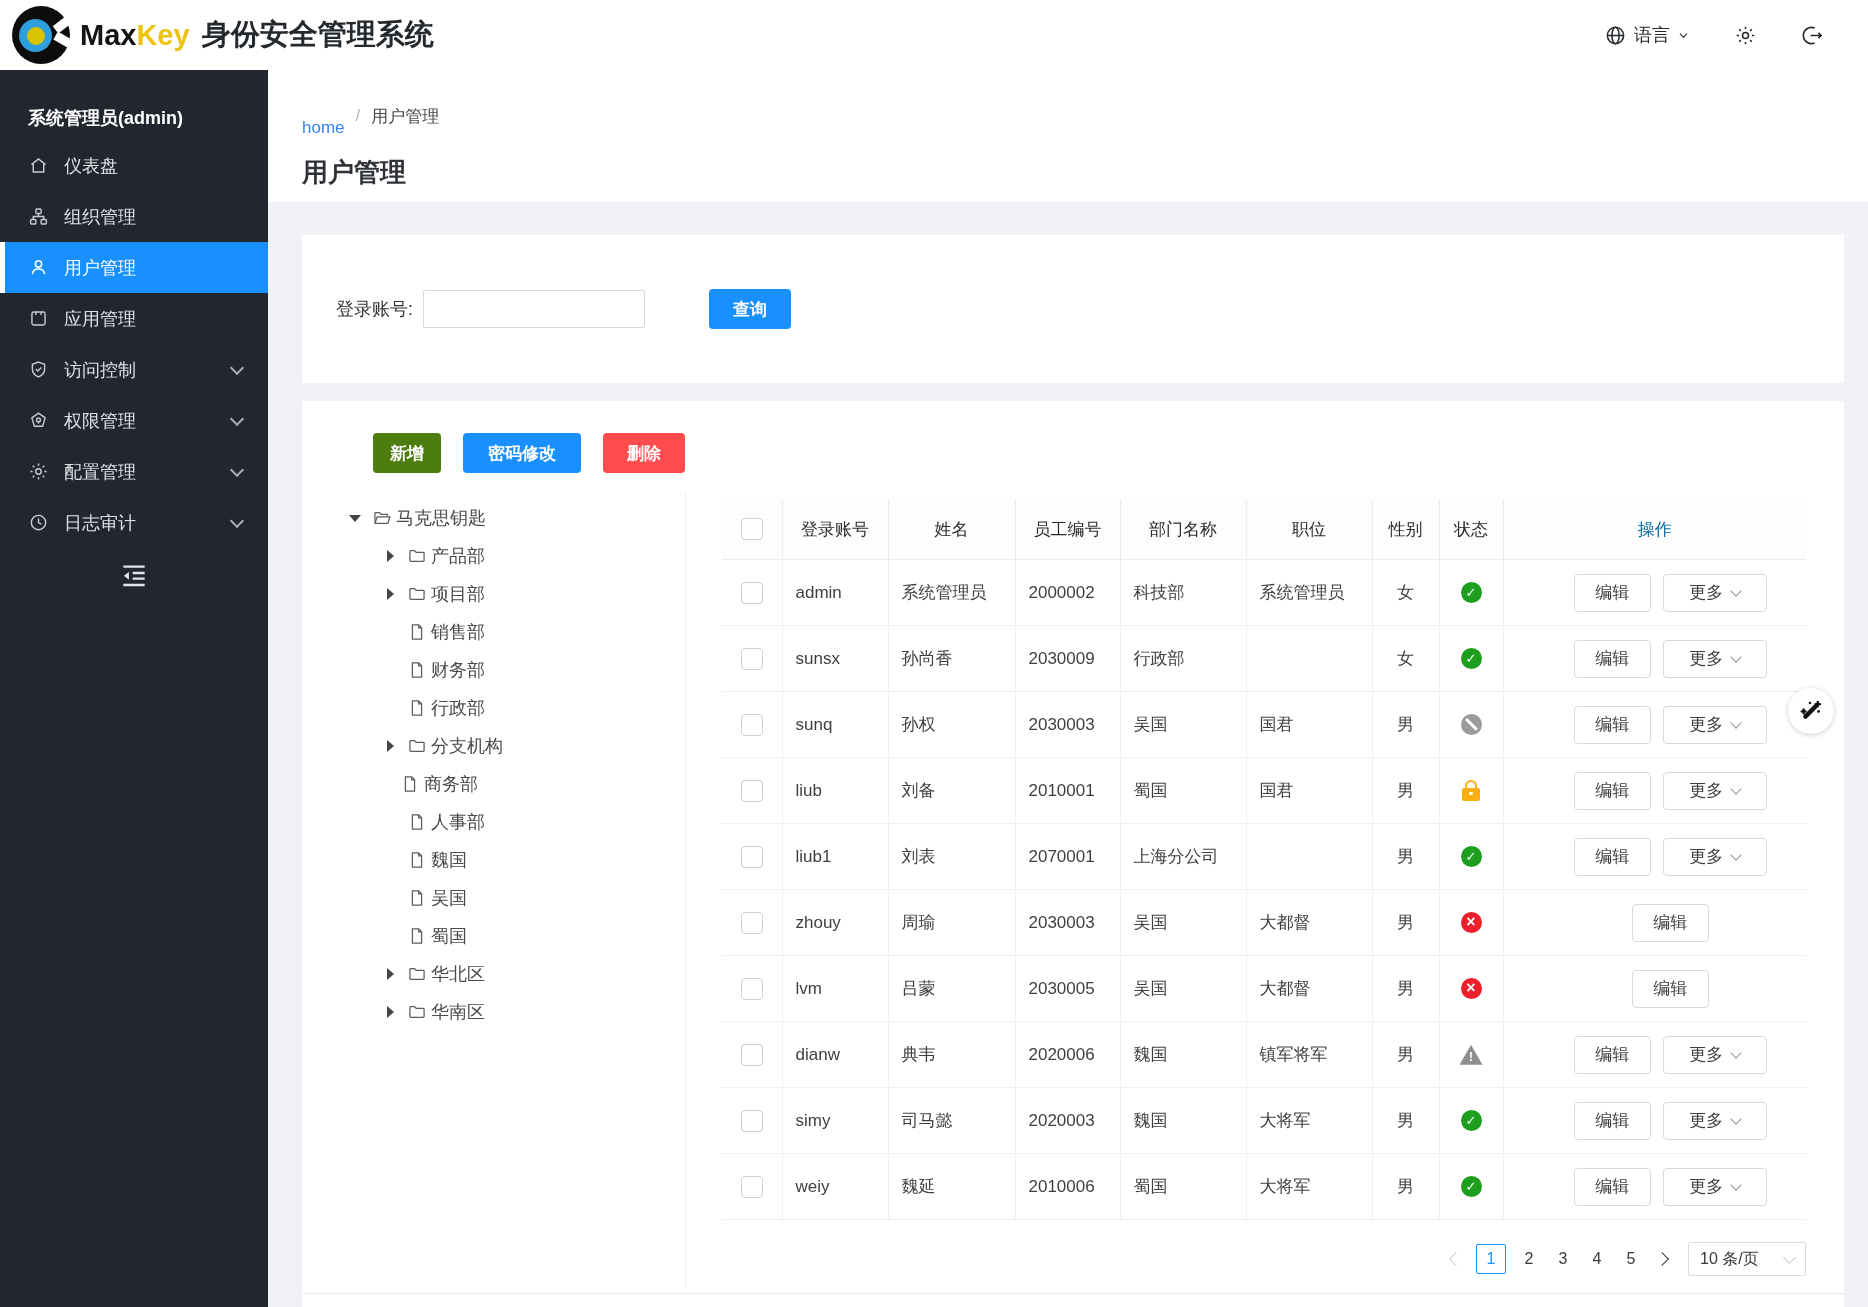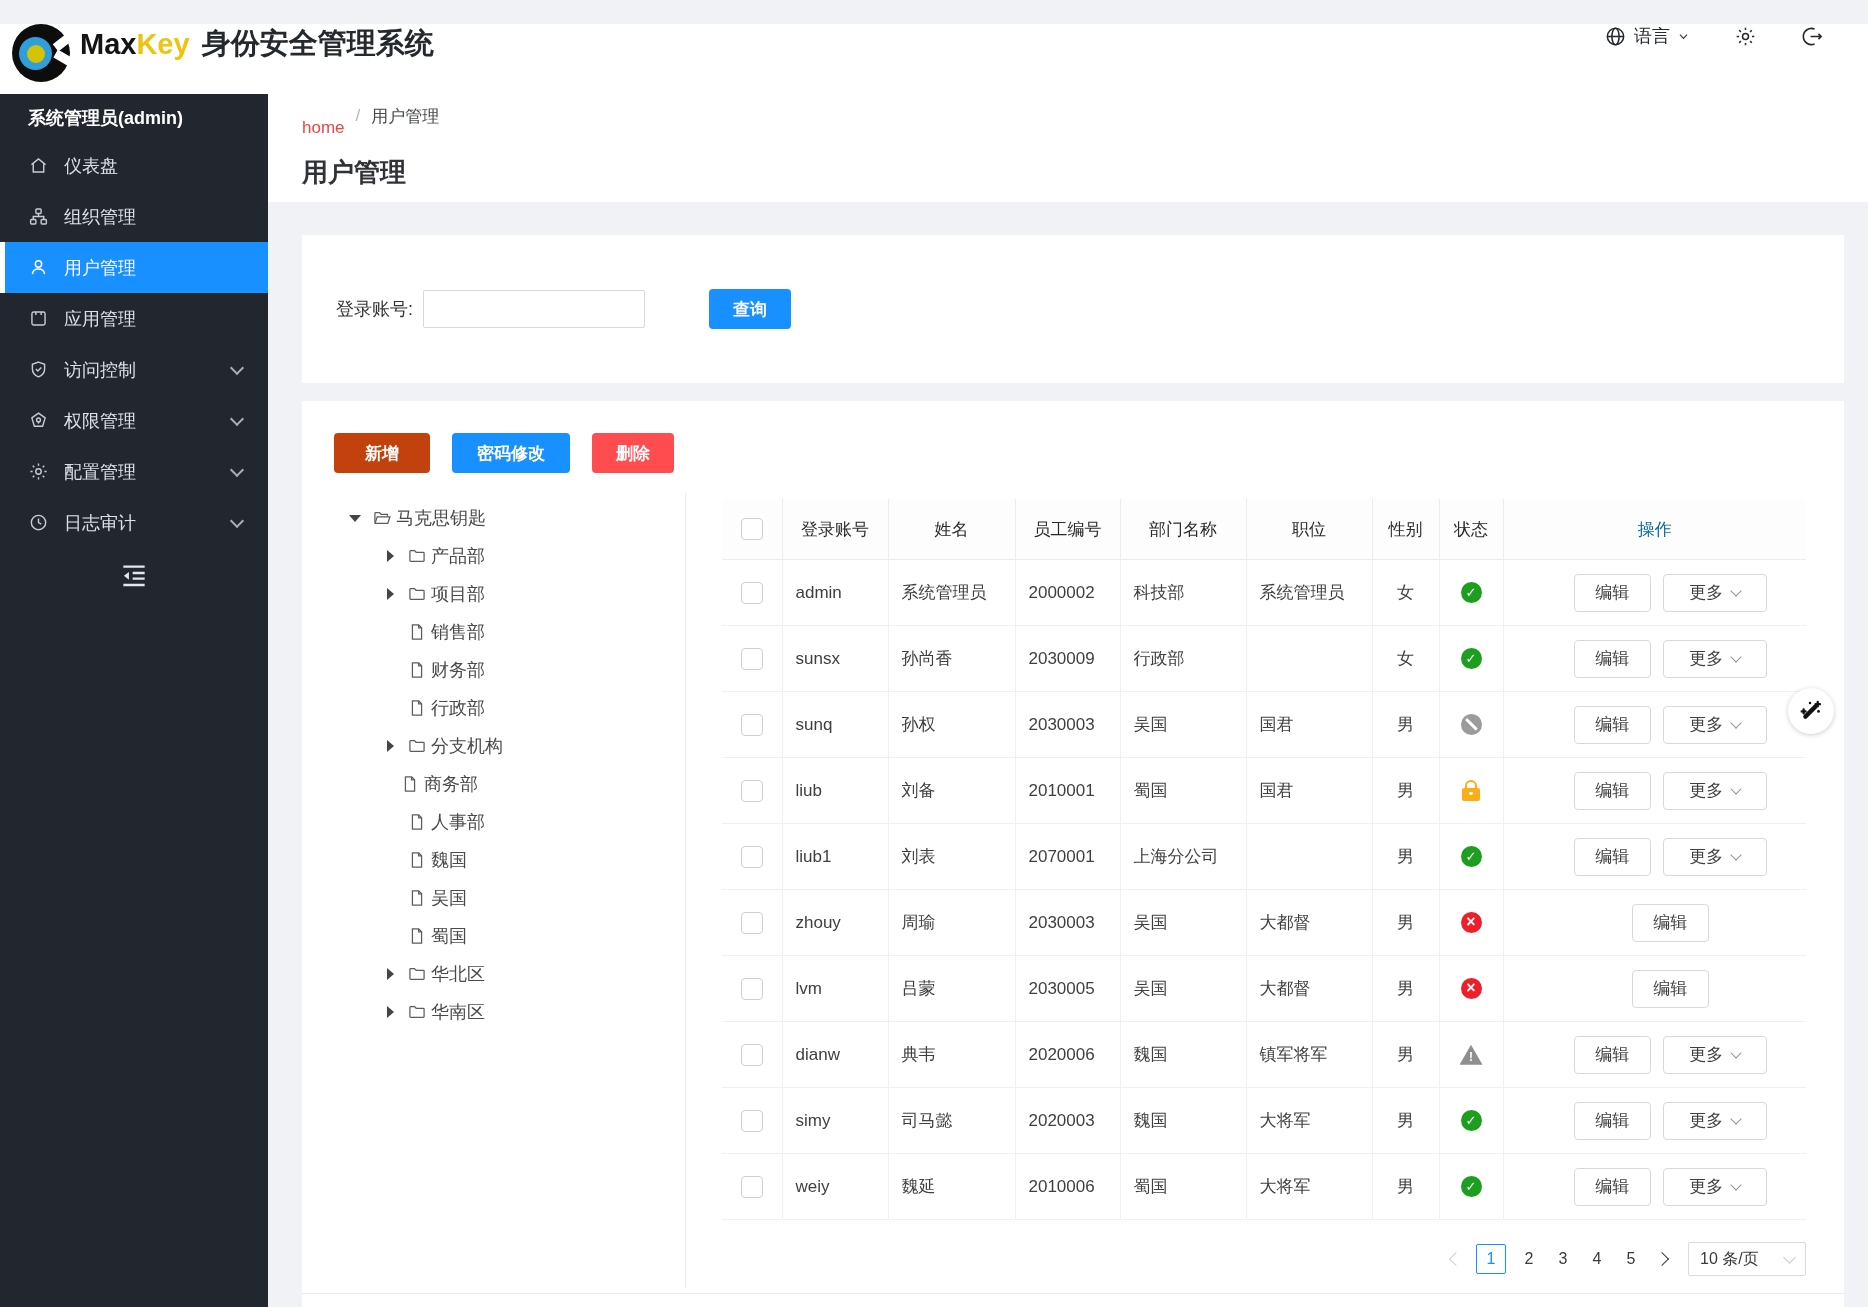--- a/index.html
+++ b/index.html
@@ -4,21 +4,21 @@
 <style>
   html,body{margin:0;padding:0;}
   body{
     width:1868px;height:1307px;position:relative;overflow:hidden;
     background:#f0f2f5;
     font-family:"Liberation Sans","DejaVu Sans",sans-serif;
     color:#333;
   }
   svg{display:block;}
   
-  .header{position:absolute;top:0;left:0;width:100%;height:70px;background:#fff;display:flex;align-items:flex-start;z-index:20;margin-top:24px;}
+  .header{position:absolute;top:0;left:0;width:100%;height:70px;background:#fff;display:flex;align-items:center;z-index:20;}
   .logo{margin-left:12px;width:58px;height:58px;position:relative;flex:0 0 58px;}
   .logo .c-outer{position:absolute;inset:0;background:#0d0d0d;border-radius:50%;}
   .logo .c-notch1{position:absolute;right:-7px;top:12px;width:24px;height:9px;background:#fff;transform:rotate(-38deg);}
   .logo .c-notch2{position:absolute;right:-8px;top:31px;width:24px;height:9px;background:#fff;transform:rotate(30deg);}
   .logo .ring{position:absolute;left:7px;top:13px;width:33px;height:33px;background:#2f9fdc;border-radius:50%;}
   .logo .core{position:absolute;left:14.5px;top:20.5px;width:18px;height:18px;background:#d8c300;border-radius:50%;}
   .brand{margin-left:10px;font-size:29px;font-weight:bold;display:flex;align-items:center;white-space:nowrap;}
   .brand-max{color:#141414;}
   .brand-key{color:#eec311;}
   .brand-title{color:#24292e;margin-left:12px;}
@@ -34,32 +34,32 @@
   .side-item.active{background:#1890ff;color:#fff;}
   .side-item.active .micon{color:#fff;}
   .side-item.active::before{content:"";position:absolute;left:0;top:0;bottom:0;width:5px;background:#fff;}
   .side-chev{margin-left:auto;margin-right:26px;width:8px;height:8px;border-right:2px solid #a9afb7;border-bottom:2px solid #a9afb7;transform:rotate(45deg);margin-top:-4px;}
   .side-fold{margin-top:12px;display:flex;justify-content:center;}
   .side-fold .ficon{width:32px;height:28px;color:#e3e6ea;cursor:pointer;}
   
   .main{position:absolute;left:268px;top:70px;right:0;bottom:0;}
   .crumb-bar{background:#fff;height:132px;padding-left:34px;box-sizing:border-box;}
   .breadcrumb{padding-top:24px;font-size:17px;display:flex;gap:11px;align-items:center;}
-  .crumb-home{color:#ef4444;cursor:pointer;margin-top:24px;}
+  .crumb-home{color:#3b82f6;cursor:pointer;margin-top:24px;}
   .crumb-sep{color:#b6b6b6;}
   .crumb-cur{color:#45494d;}
   .page-title{margin-top:17px;font-size:26px;font-weight:bold;color:#2f3338;}
   .search-card{margin:33px 24px 0 34px;height:148px;background:#fff;display:flex;align-items:center;padding-left:34px;box-sizing:border-box;}
   .search-label{font-size:18px;color:#333;}
   .search-input{width:222px;height:38px;border:1px solid #d9d9d9;border-radius:2px;margin-left:10px;font-size:16px;padding:0 10px;box-sizing:border-box;outline:none;font-family:inherit;}
   .btn{border:none;border-radius:4px;color:#fff;font-size:17px;cursor:pointer;font-family:inherit;font-weight:bold;}
   .btn-query{width:82px;height:40px;background:#1890ff;margin-left:64px;}
   .main-card{margin:18px 24px 0 34px;background:#fff;position:relative;height:906px;box-sizing:border-box;}
   .toolbar{padding:32px 0 0 32px;display:flex;gap:22px;}
-  .btn-add{width:96px;height:40px;background:#c2410c;}
+  .btn-add{width:68px;height:40px;background:#4d7c0f;margin-left:39px;}
   .btn-pass{width:118px;height:40px;background:#1890ff;}
   .btn-del{width:82px;height:40px;background:#ff4d4f;}
   .panel-body{display:flex;margin-top:20px;}
   
   .tree-col{width:384px;flex:0 0 384px;border-right:1px solid #ececec;padding-top:6px;height:795px;box-sizing:border-box;}
   .tree-row{height:38px;display:flex;align-items:center;font-size:18px;color:#4a4a4a;cursor:pointer;}
   .tree-caret{width:26px;height:38px;position:relative;flex:0 0 26px;}
   .tree-caret.down::after{content:"";position:absolute;left:3px;top:16px;border-left:6px solid transparent;border-right:6px solid transparent;border-top:7px solid #454545;}
   .tree-caret.right::after{content:"";position:absolute;left:6px;top:13px;border-top:6px solid transparent;border-bottom:6px solid transparent;border-left:7px solid #454545;}
   .ticon{width:20px;height:20px;margin-right:4px;color:#5c5c5c;flex:0 0 20px;}

